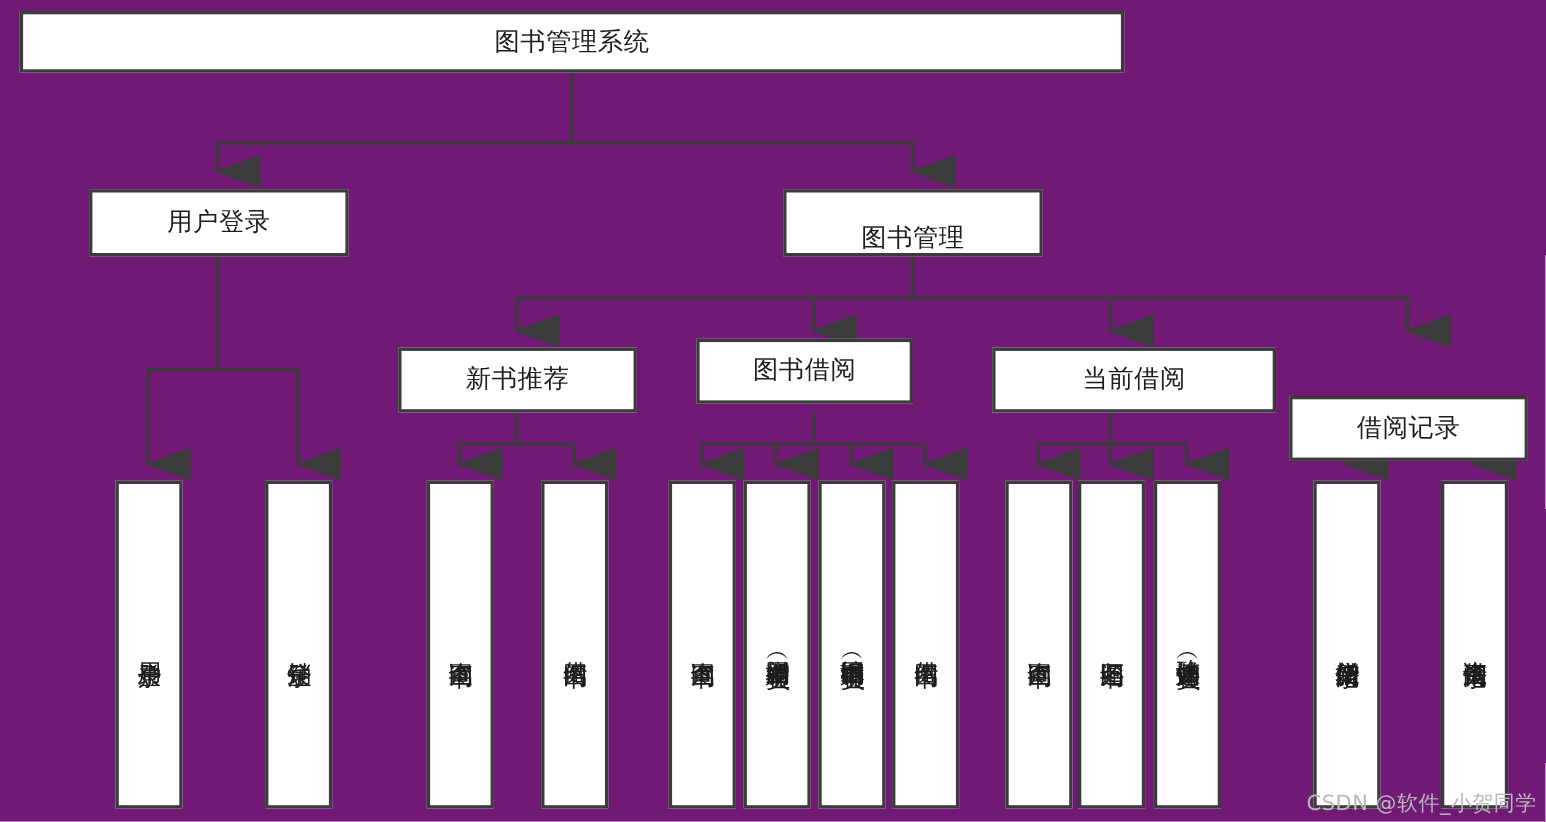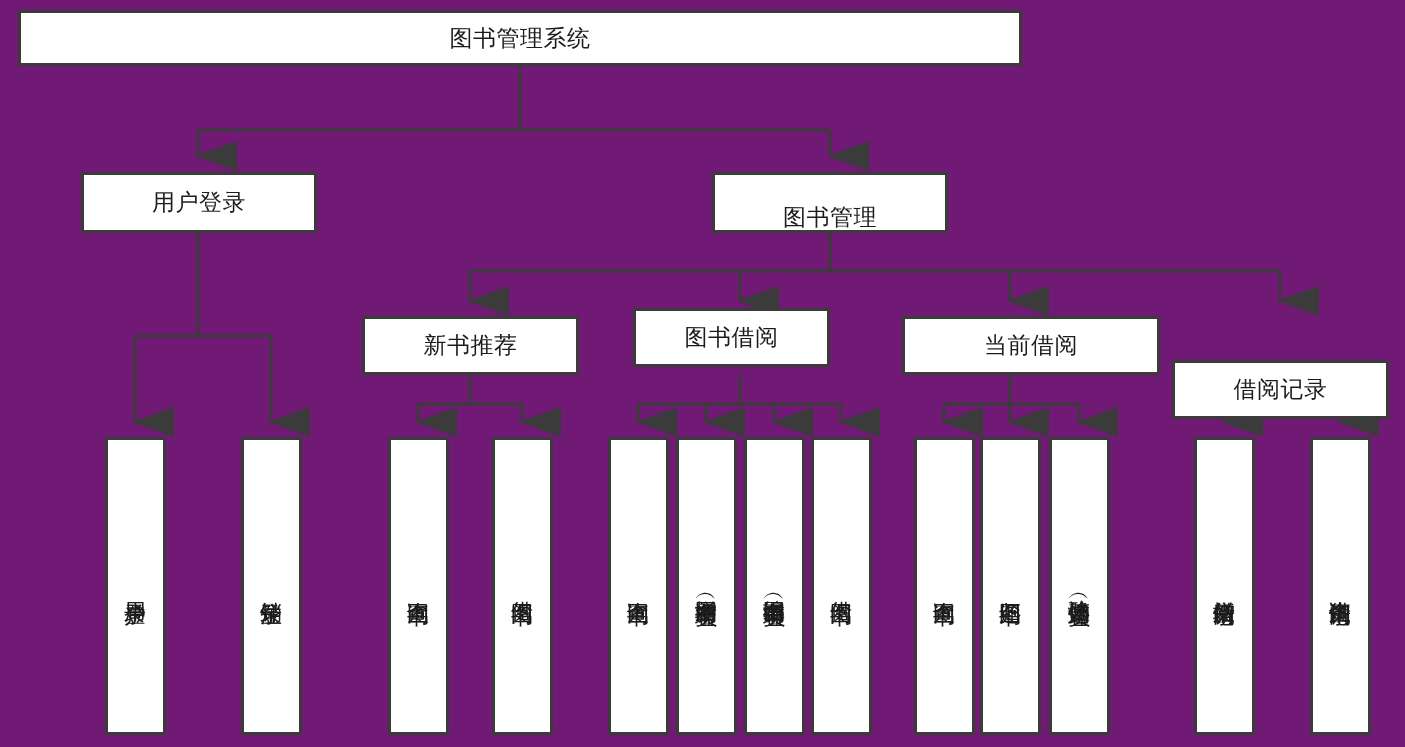--- a/index.html
+++ b/index.html
@@ -183,14 +183,15 @@
     <span class="node-label">确认归还（管理员）</span>
   </div>
 
   <div class="node leaf" style="left:1194px; top:437px; width:61px; height:298px;">
     <span class="node-label">新增借阅记录</span>
   </div>
   <div class="node leaf" style="left:1310px; top:437px; width:61px; height:298px;">
     <span class="node-label">查询借阅记录</span>
   </div>
 
+  <div class="watermark">CSDN @软件_小贺同学</div>
 
 </div>
 
 </body></html>

